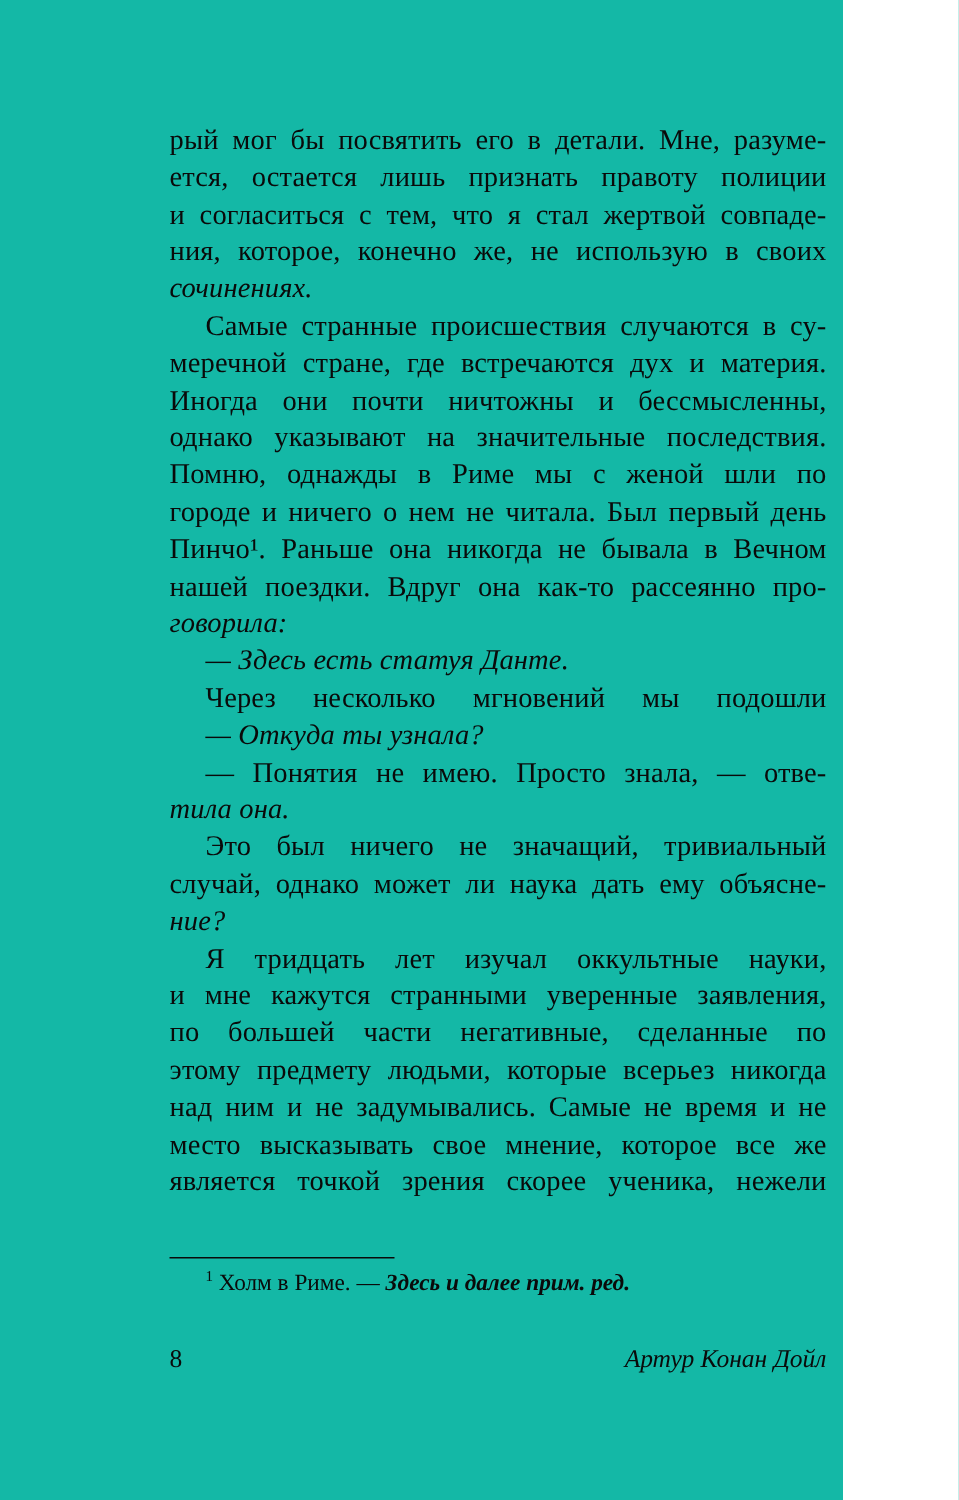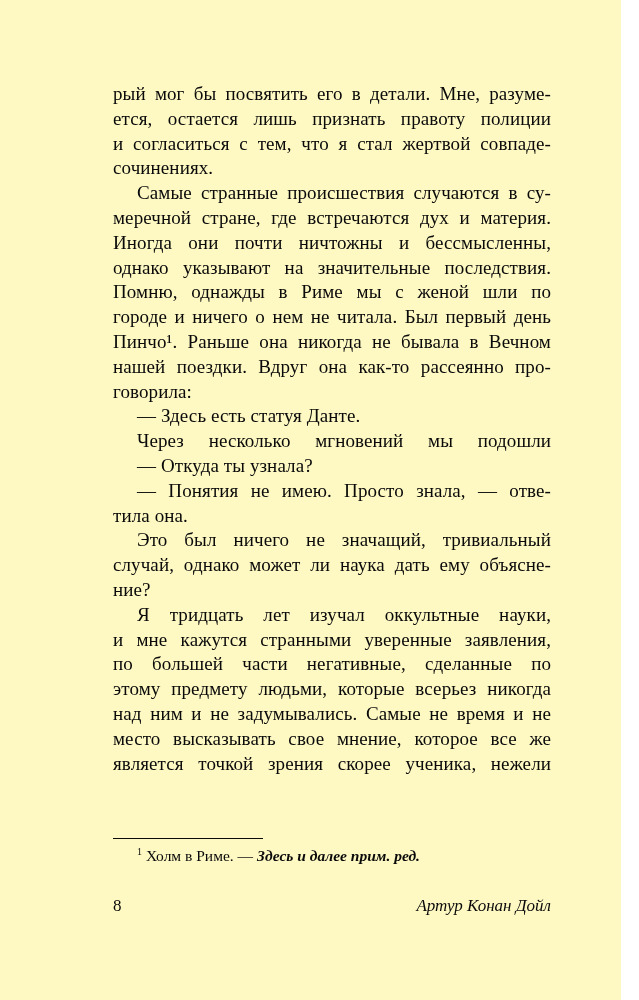--- a/index.html
+++ b/index.html
@@ -2,23 +2,23 @@
 <html><head>
 <meta charset="utf-8">
 <style>
   html, body {
     margin: 0;
     padding: 0;
     background: #ffffff;
   }
   .page {
     position: relative;
-    width: 621px;
+    width: 562px;
     height: 1000px;
-    background: #fef9c3;
+    background: #14b8a6;
     font-family: "Liberation Serif", "DejaVu Serif", serif;
     color: #0a0a0a;
     overflow: hidden;
   }
   .body-text {
     position: absolute;
     left: 113px;
     top: 82px;
     width: 438px;
   }
@@ -26,20 +26,21 @@
   .line {
     font-size: 19px;
     line-height: 24.8px;
     text-align: justify;
     text-align-last: justify;
     letter-spacing: 0.1px;
   }
   .line.left {
     text-align: right;
     text-align-last: left;
+    font-style: italic;
   }
   .line.indent {
     text-indent: 24px;
   }
   .footnote-sep {
     position: absolute;
     left: 113px;
     top: 838px;
     width: 150px;
     height: 1px;
@@ -80,20 +81,21 @@
 </head>
 <body>
 
 <div class="page">
 
   <div class="body-text" id="paragraphs">
       <div class="para">
         <div class="line">рый мог бы посвятить его в детали. Мне, разуме-</div>
         <div class="line">ется, остается лишь признать правоту полиции</div>
         <div class="line">и согласиться с тем, что я стал жертвой совпаде-</div>
+        <div class="line">ния, которое, конечно же, не использую в своих</div>
         <div class="line left">сочинениях.</div>
       </div>
       <div class="para">
         <div class="line indent">Самые странные происшествия случаются в су-</div>
         <div class="line">меречной стране, где встречаются дух и материя.</div>
         <div class="line">Иногда они почти ничтожны и бессмысленны,</div>
         <div class="line">однако указывают на значительные последствия.</div>
         <div class="line">Помню, однажды в Риме мы с женой шли по</div>
         <div class="line">городе и ничего о нем не читала. Был первый день</div>
         <div class="line">Пинчо¹. Раньше она никогда не бывала в Вечном</div>

